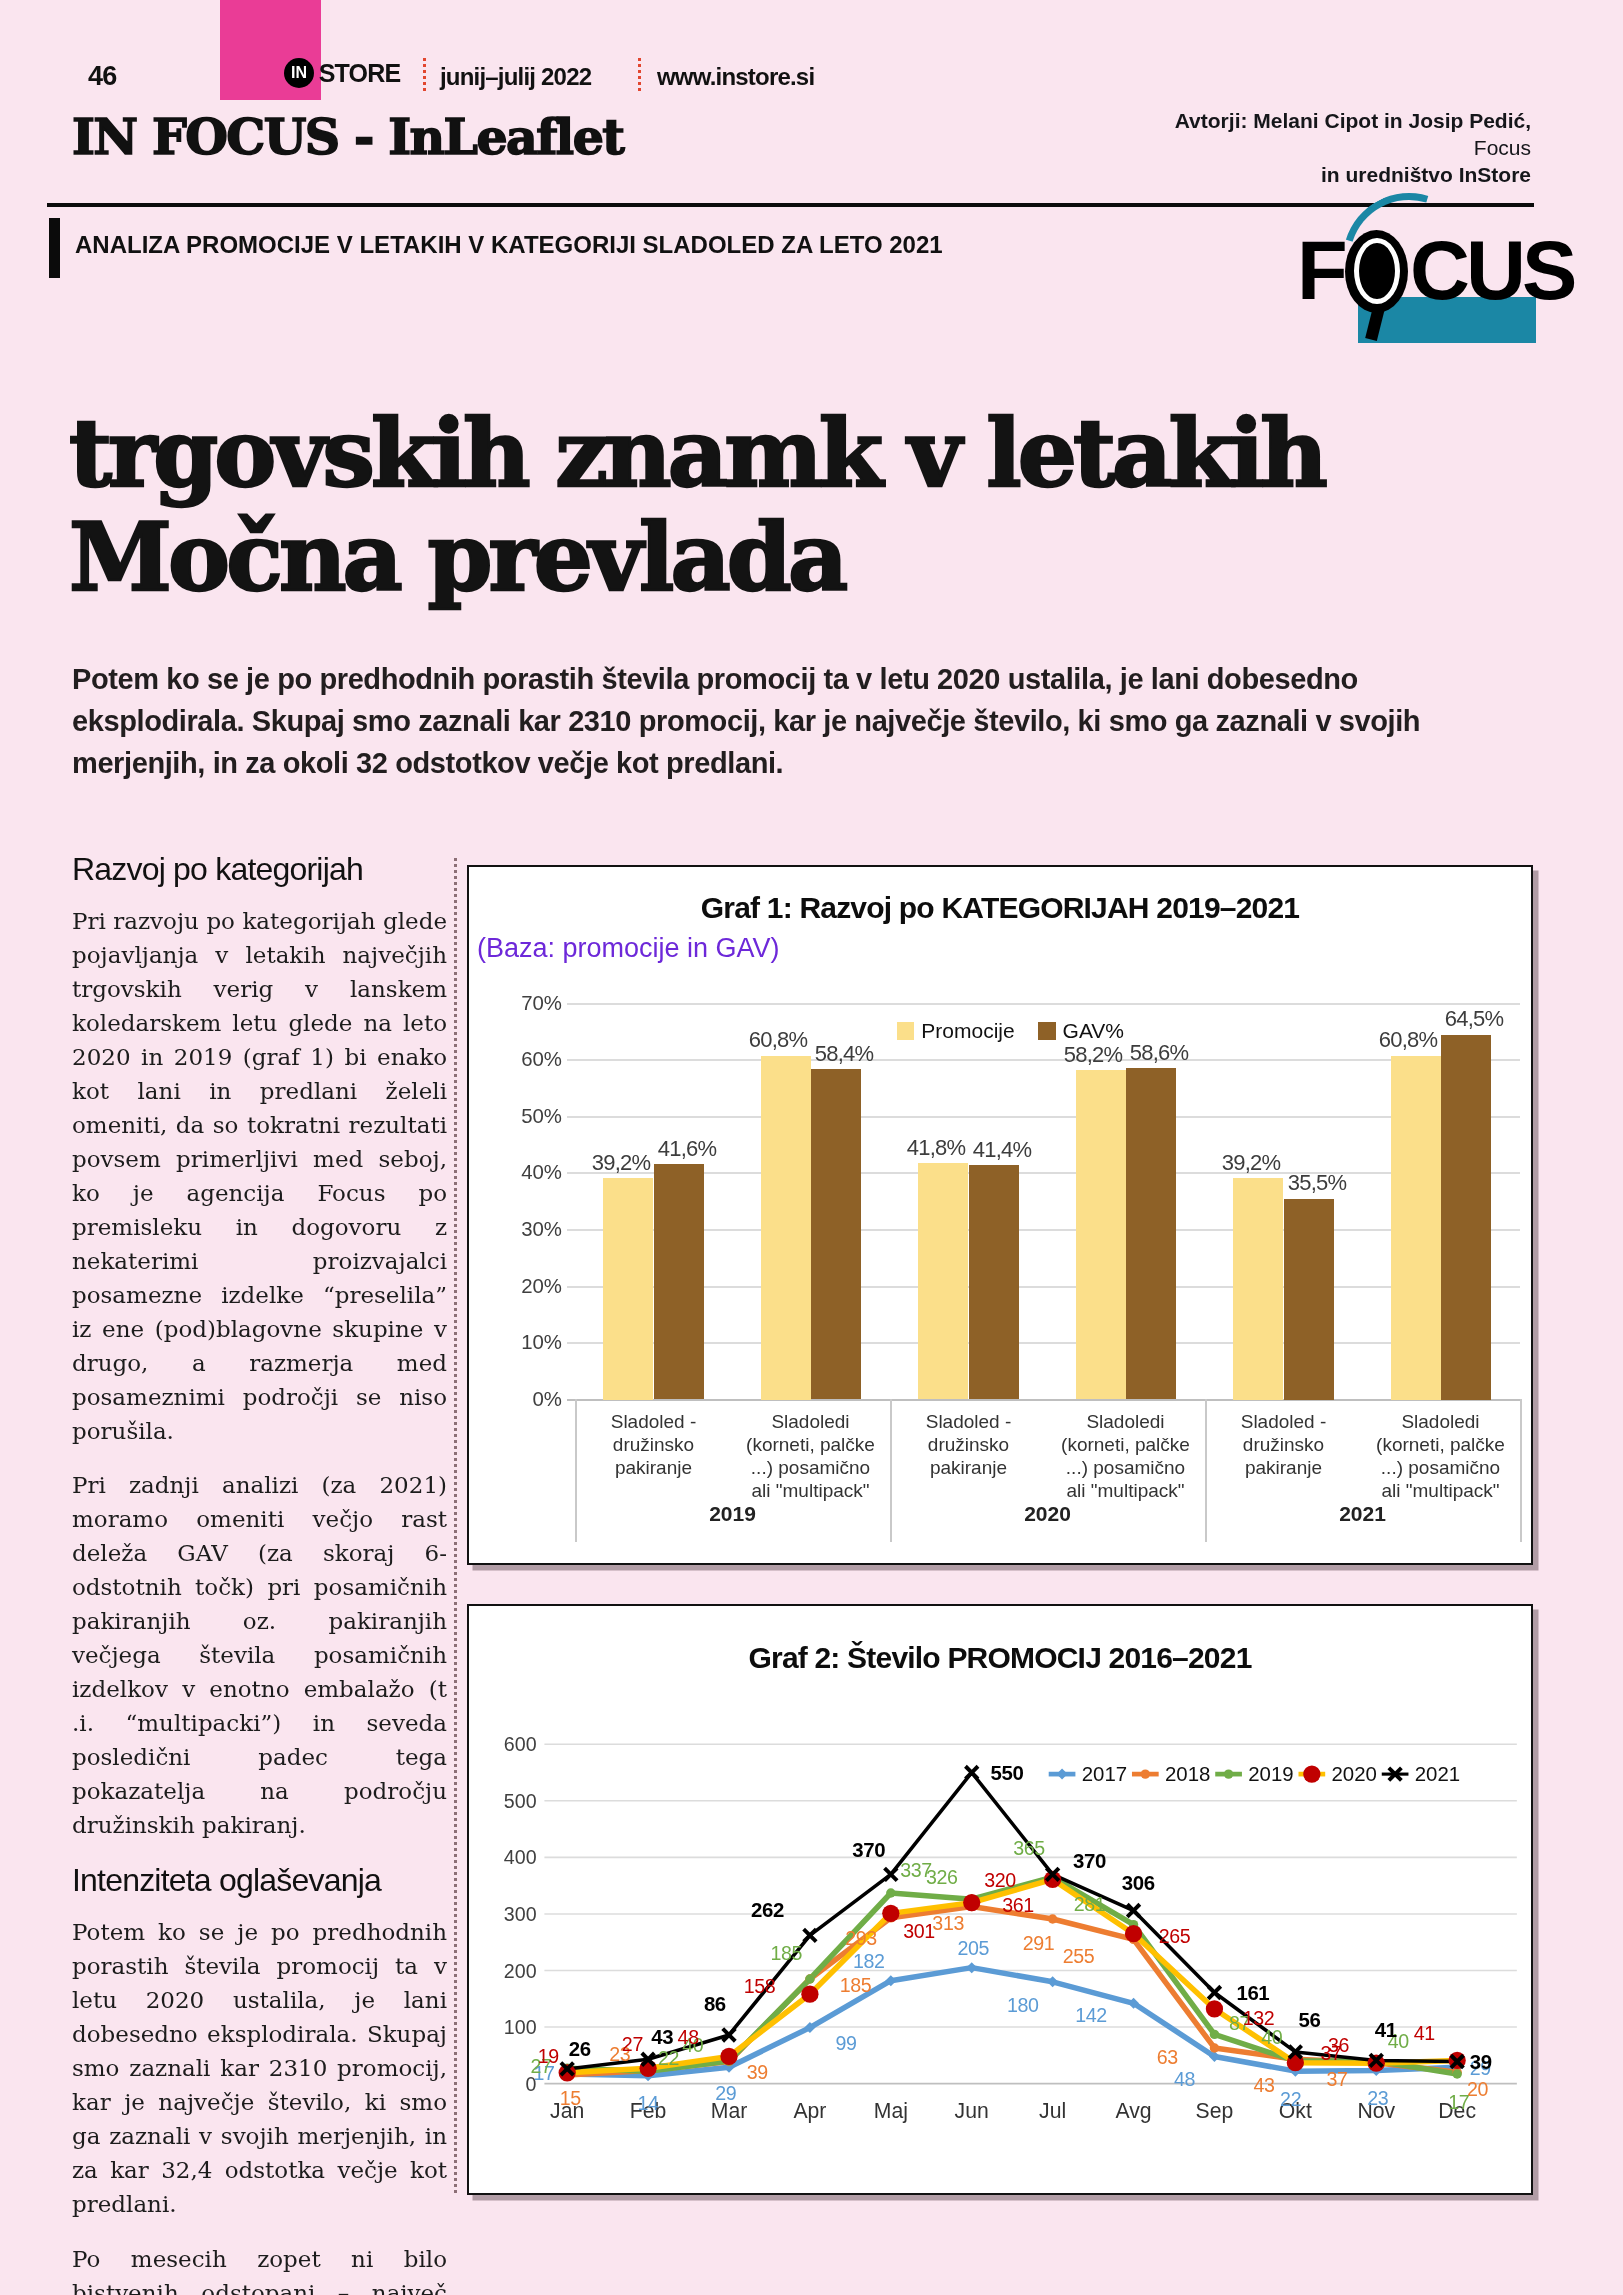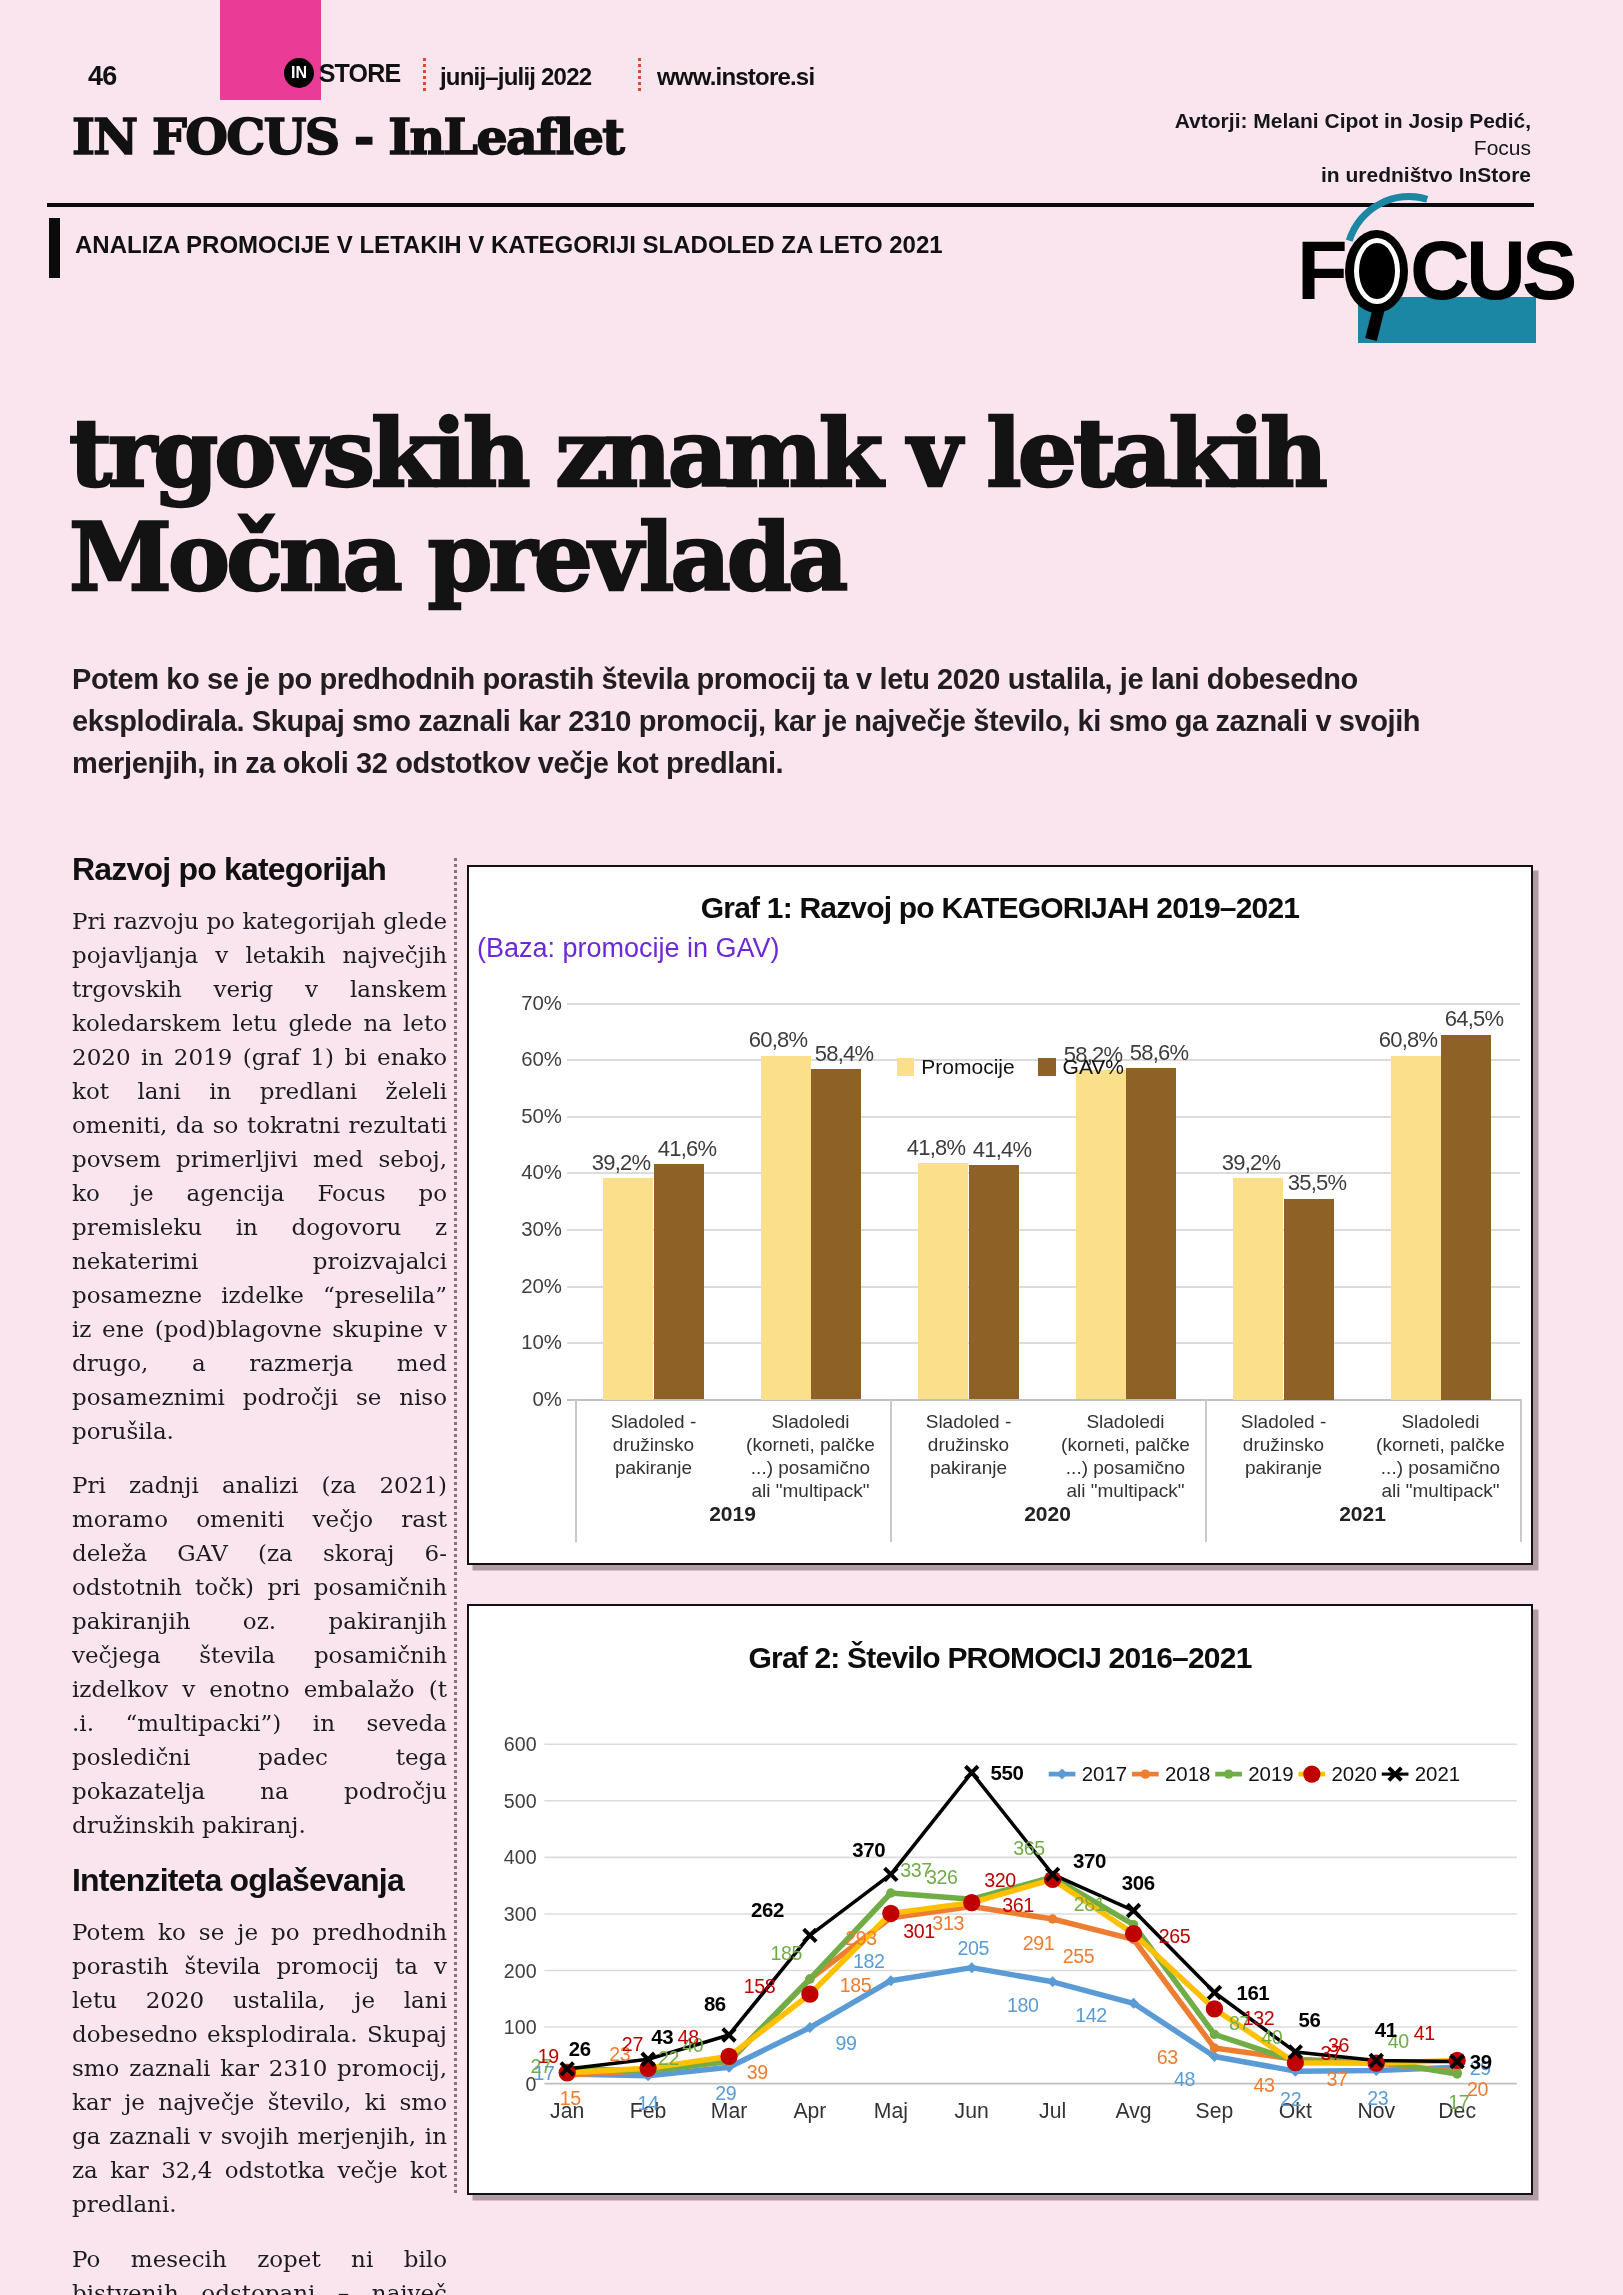--- a/index.html
+++ b/index.html
@@ -36,21 +36,21 @@
   .focus-o-ring{position:absolute;inset:8.6px;border:5.5px solid #fff;border-radius:50%;}
   .focus-o-handle{position:absolute;width:11.8px;height:33px;background:#000;left:23.6px;bottom:-27px;
     transform:rotate(14deg);}
   
   .headline{left:69px;top:402px;font-family:"DejaVu Serif",serif;font-weight:bold;
     font-size:93px;line-height:104px;letter-spacing:-3.9px;color:#131313;-webkit-text-stroke:2.4px #131313;}
   .lead{left:72px;top:658px;width:1454px;font-size:29px;font-weight:bold;line-height:42px;
     color:#221e1f;letter-spacing:-0.4px;}
   
   .article{left:72px;top:851px;width:375px;}
-  .article h3{font-size:32px;font-weight:bold;margin:0 0 15.7px 0;letter-spacing:-0.8px;}
+  .article h3{font-size:32px;font-weight:normal;margin:0 0 15.7px 0;letter-spacing:-0.8px;}
   .article h3.second{margin-top:14px;}
   .article p{font-family:"DejaVu Serif",serif;font-size:23px;line-height:34px;
     text-align:justify;margin:0 0 20.4px 0;color:#1c1c1c;}
   .col-sep{left:454px;top:858px;height:1335px;width:0;border-left:3.1px dotted #8c6f76;}
   
   .chart-box{background:#fff;border:2.4px solid #111;box-sizing:border-box;
     box-shadow:5.5px 5.5px 0 rgba(40,20,30,0.35);}
   .g1{left:467px;top:865px;width:1066px;height:700px;}
   .g2{left:467px;top:1604px;width:1066px;height:591px;}
   .g-title{position:absolute;left:0;right:0;text-align:center;font-weight:bold;
@@ -62,21 +62,21 @@
   #g1plot{position:absolute;inset:0;}
   .g1-grid{position:absolute;height:1.6px;background:#DCDCDC;}
   .g1-ylab{position:absolute;left:30px;width:63px;text-align:right;font-size:20.4px;color:#3f3f3f;}
   .g1-div{position:absolute;top:532px;height:143px;width:1.6px;background:#C9C9C9;}
   .g1-bar{position:absolute;width:50px;}
   .g1-vlab{position:absolute;width:110px;text-align:center;font-size:22px;color:#3d3d3d;letter-spacing:-0.8px;}
   .g1-cat{position:absolute;top:543px;text-align:center;font-size:19px;line-height:23px;
     color:#333;padding:0 9px;box-sizing:border-box;}
   .g1-year{position:absolute;top:635px;text-align:center;font-size:21px;font-weight:bold;color:#222;}
   .g1-legend{position:absolute;left:428px;top:152px;display:flex;gap:23.6px;align-items:center;}
-  .g1-leg-item{display:flex;align-items:center;gap:7px;font-size:21px;color:#111;margin-top:36px;}
+  .g1-leg-item{display:flex;align-items:center;gap:7px;font-size:21px;color:#111;}
   .g1-swatch{width:17.3px;height:17.3px;display:inline-block;}
   
   #g2svg{position:absolute;inset:0;display:block;}
   #g2svg text{font-family:"Liberation Sans",sans-serif;}
   .g2tick{font-size:25px;fill:#404040;}
   .g2month{font-size:27px;fill:#333;}
   .g2lab{font-size:25px;letter-spacing:-0.5px;}
   .g2lab.bold{font-weight:bold;font-size:26px;}
   .g2leg{font-size:26px;fill:#111;}
 </style>

